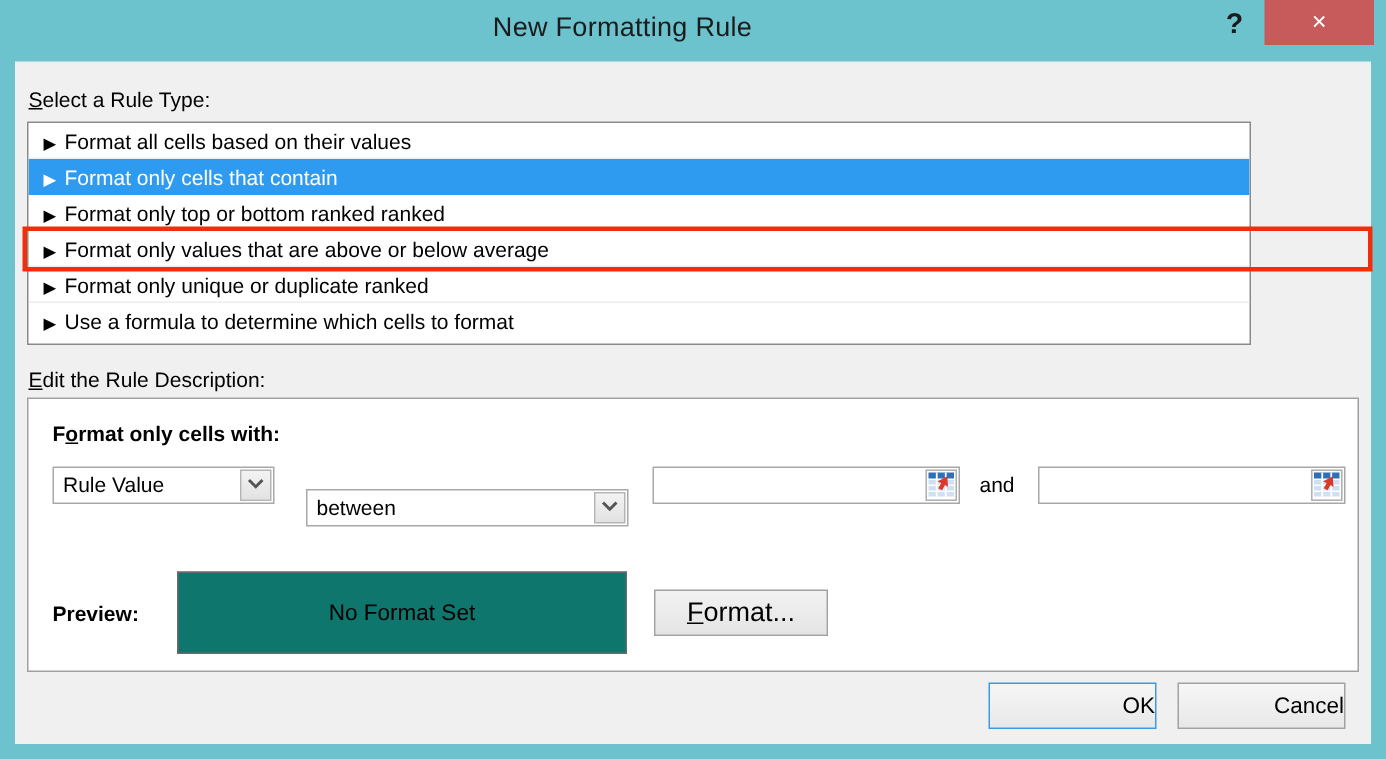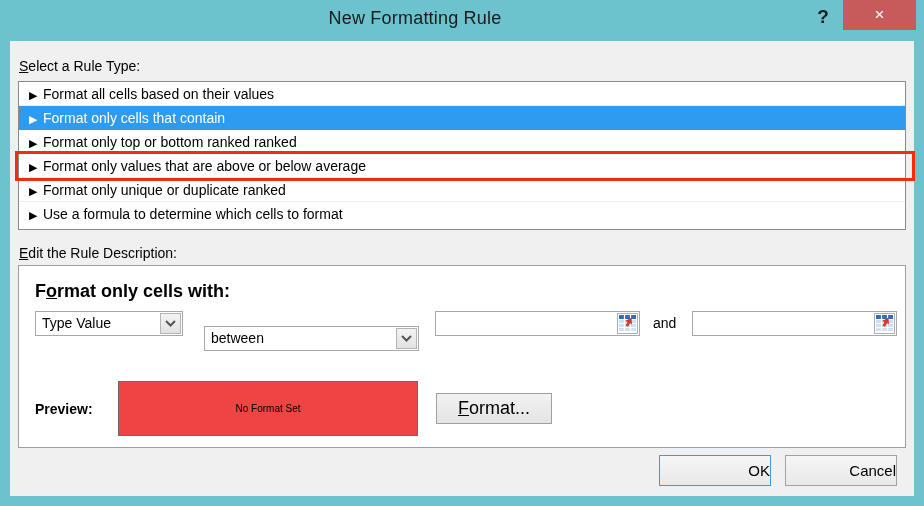--- a/index.html
+++ b/index.html
@@ -79,21 +79,21 @@
     white-space: nowrap;
   }
   .u { text-decoration: underline; }
 
   
   #rule-list-label { left: 9px; top: 17px; }
 
   #rule-list {
     position: absolute;
     left: 8px; top: 40px;
-    width: 888px; height: 149px;
+    width: 816px; height: 149px;
     background: #ffffff;
     border: 1px solid #8a8a8a;
     box-sizing: border-box;
     overflow: hidden;
   }
   .rule-item {
     position: relative;
     height: 24px;
     line-height: 24px;
     padding-left: 10px;
@@ -136,21 +136,21 @@
     left: 8px; top: 224px;
     width: 888px; height: 183px;
     background: #ffffff;
     border: 1px solid #a0a0a0;
     box-sizing: border-box;
   }
 
   #format-cells-with {
     position: absolute;
     left: 16px; top: 15px;
-    font-size: 18px;
+    font-size: 14px;
     font-weight: bold;
     white-space: nowrap;
   }
 
   
   .combo {
     position: absolute;
     height: 25px;
     background: #ffffff;
     border: 1px solid #a8a8a8;
@@ -224,26 +224,26 @@
   #preview-label {
     position: absolute;
     left: 16px; top: 135px;
     font-size: 14px;
     font-weight: bold;
   }
   #preview-box {
     position: absolute;
     left: 99px; top: 115px;
     width: 300px; height: 55px;
-    background: #ef4444;
+    background: #0f766e;
     border: 1px solid #6b6b6b;
     box-sizing: border-box;
     text-align: center;
     line-height: 53px;
-    font-size: 10px;
+    font-size: 15px;
     color: #000;
   }
   #format-button {
     position: absolute;
     left: 417px; top: 127px;
     width: 116px; height: 31px;
     background: linear-gradient(#f2f2f2, #e4e4e4);
     border: 1px solid #a0a0a0;
     box-sizing: border-box;
     text-align: center;
@@ -314,21 +314,21 @@
 
     <div id="annotation-box"></div>
 
     <div class="section-label" id="rule-desc-label"><span class="u">E</span>dit the Rule Description:</div>
 
     <div id="desc-panel">
 
       <div id="format-cells-with">F<span class="u">o</span>rmat only cells with:</div>
 
       <div class="combo" id="combo-cellvalue">
-        <span class="combo-text">Type Value</span>
+        <span class="combo-text">Rule Value</span>
         <span class="combo-arrow">
           <svg width="11" height="7" viewBox="0 0 11 7" aria-hidden="true">
               <path d="M1 1 L5.5 5.5 L10 1" stroke="#555" stroke-width="2" fill="none"></path>
             </svg>
         </span>
       </div>
 
       <div class="combo" id="combo-operator">
         <span class="combo-text">between</span>
         <span class="combo-arrow">

